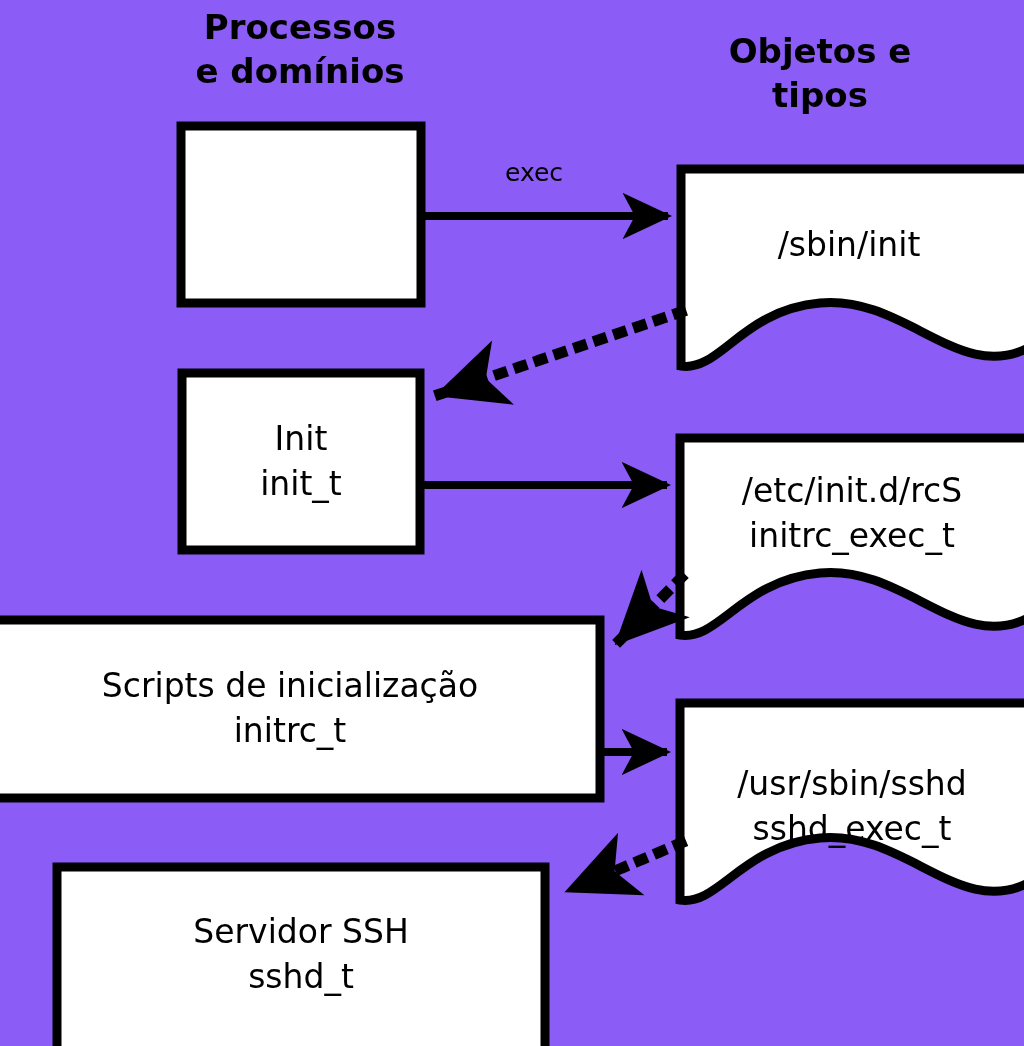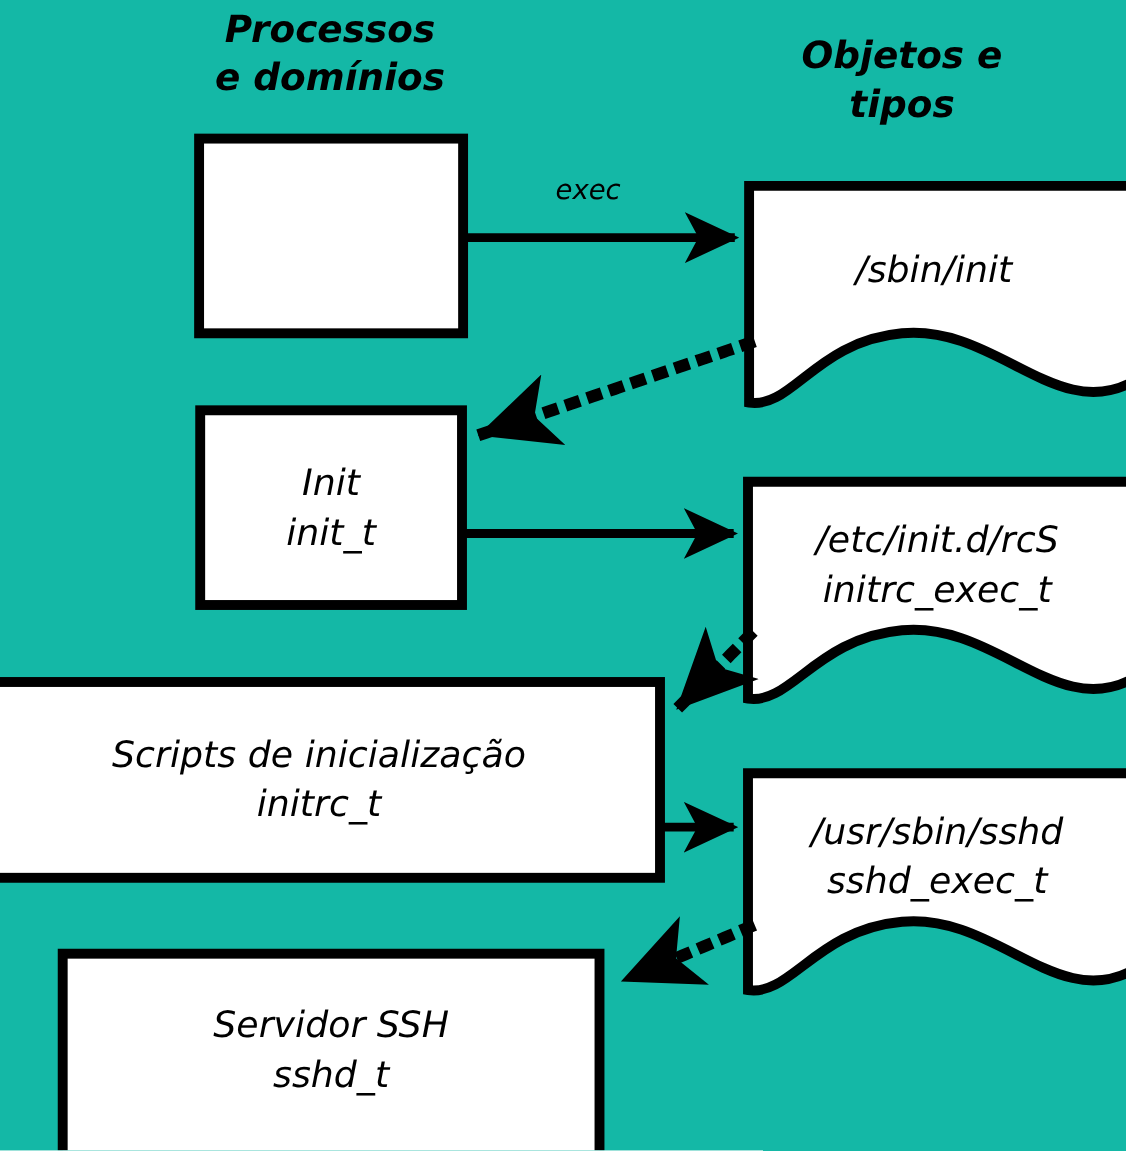--- a/index.html
+++ b/index.html
@@ -4,25 +4,24 @@
 <style>
   html, body {
     margin: 0;
     padding: 0;
     background: #ffffff;
   }
   #stage {
     position: relative;
     width: 1024px;
     height: 1046px;
-    background: #14b8a6;
+    background: #8b5cf6;
     overflow: hidden;
     font-family: "DejaVu Sans", "Liberation Sans", sans-serif;
     color: #000000;
-    font-style: italic;
   }
   #diagram-svg {
     position: absolute;
     left: 0;
     top: 0;
     width: 1024px;
     height: 1046px;
   }
   .col-header {
     position: absolute;
@@ -130,20 +129,20 @@
 
   <div class="node-label" style="left:681px; top:169px; width:336px; height:152px;">
     <span class="l1">/sbin/init</span>
   </div>
 
   <div class="node-label" style="left:680px; top:438px; width:344px; height:152px;">
     <span class="l1">/etc/init.d/rcS</span>
     <span class="l2">initrc_exec_t</span>
   </div>
 
-  <div class="node-label" style="left:680px; top:703px; width:344px; height:152px;">
+  <div class="node-label" style="left:680px; top:731px; width:344px; height:152px;">
     <span class="l1">/usr/sbin/sshd</span>
     <span class="l2">sshd_exec_t</span>
   </div>
 
   <div class="edge-label" style="left:505px; top:160px;">exec</div>
 
 </div>
 
 </body></html>

